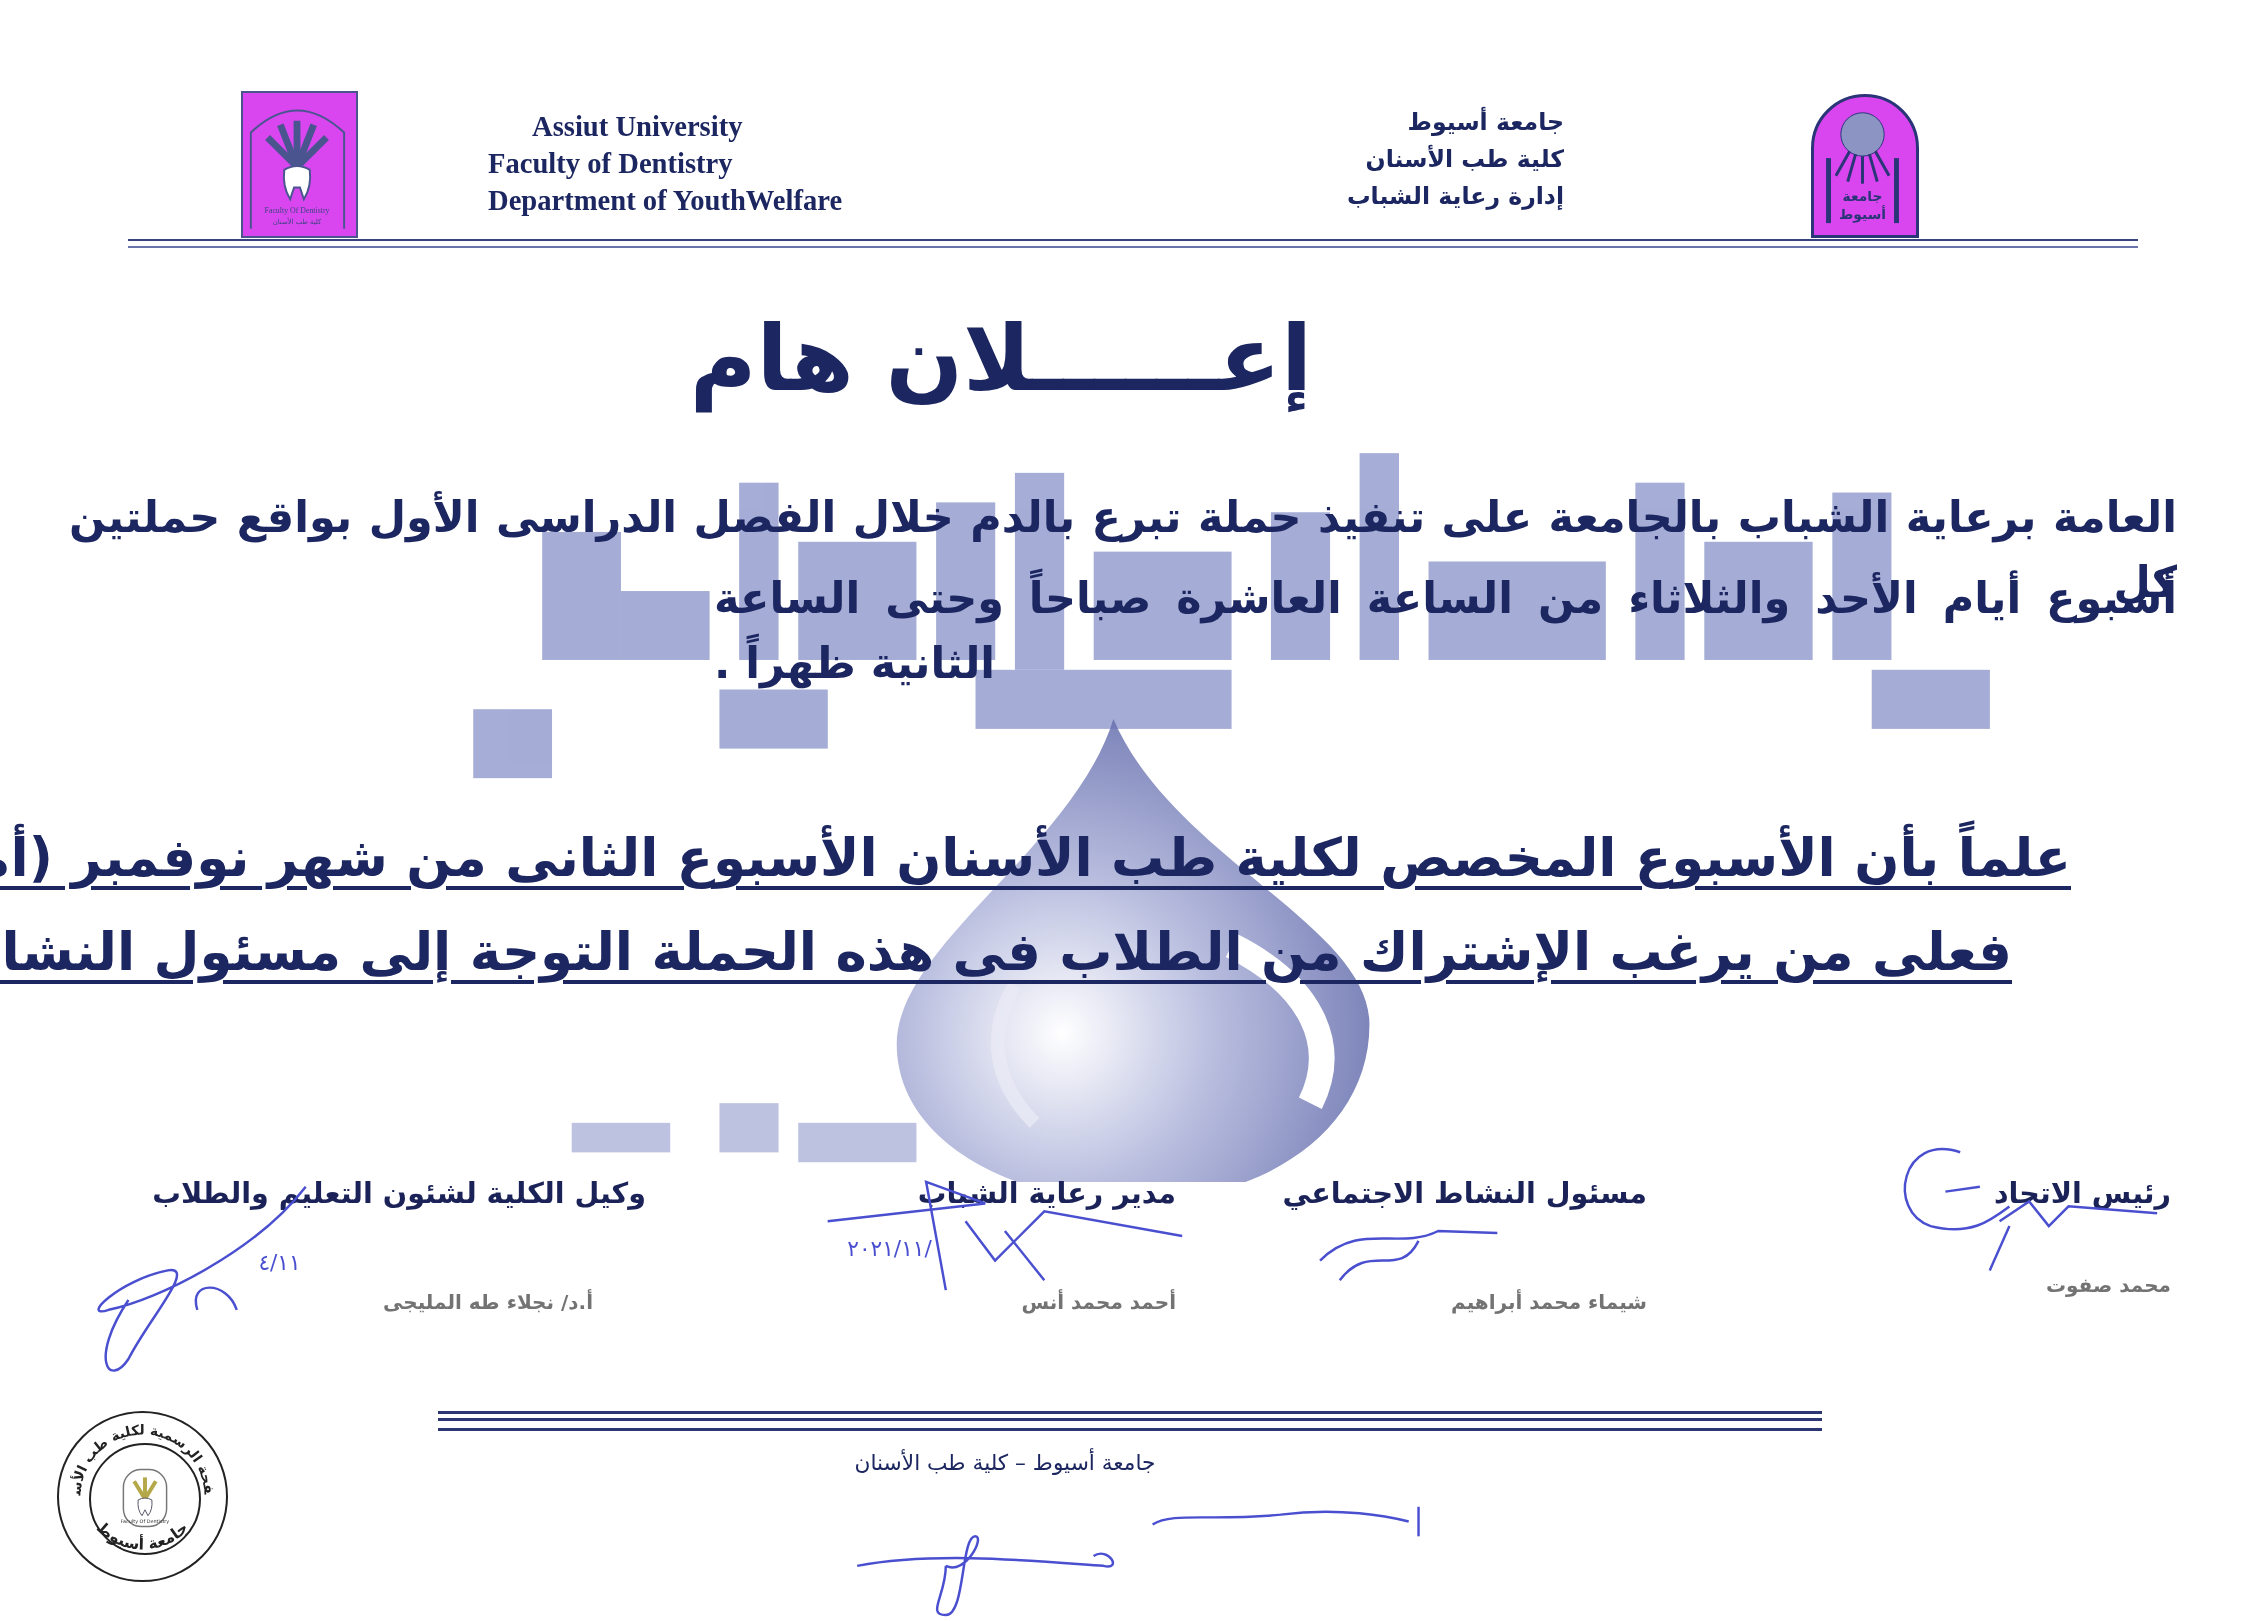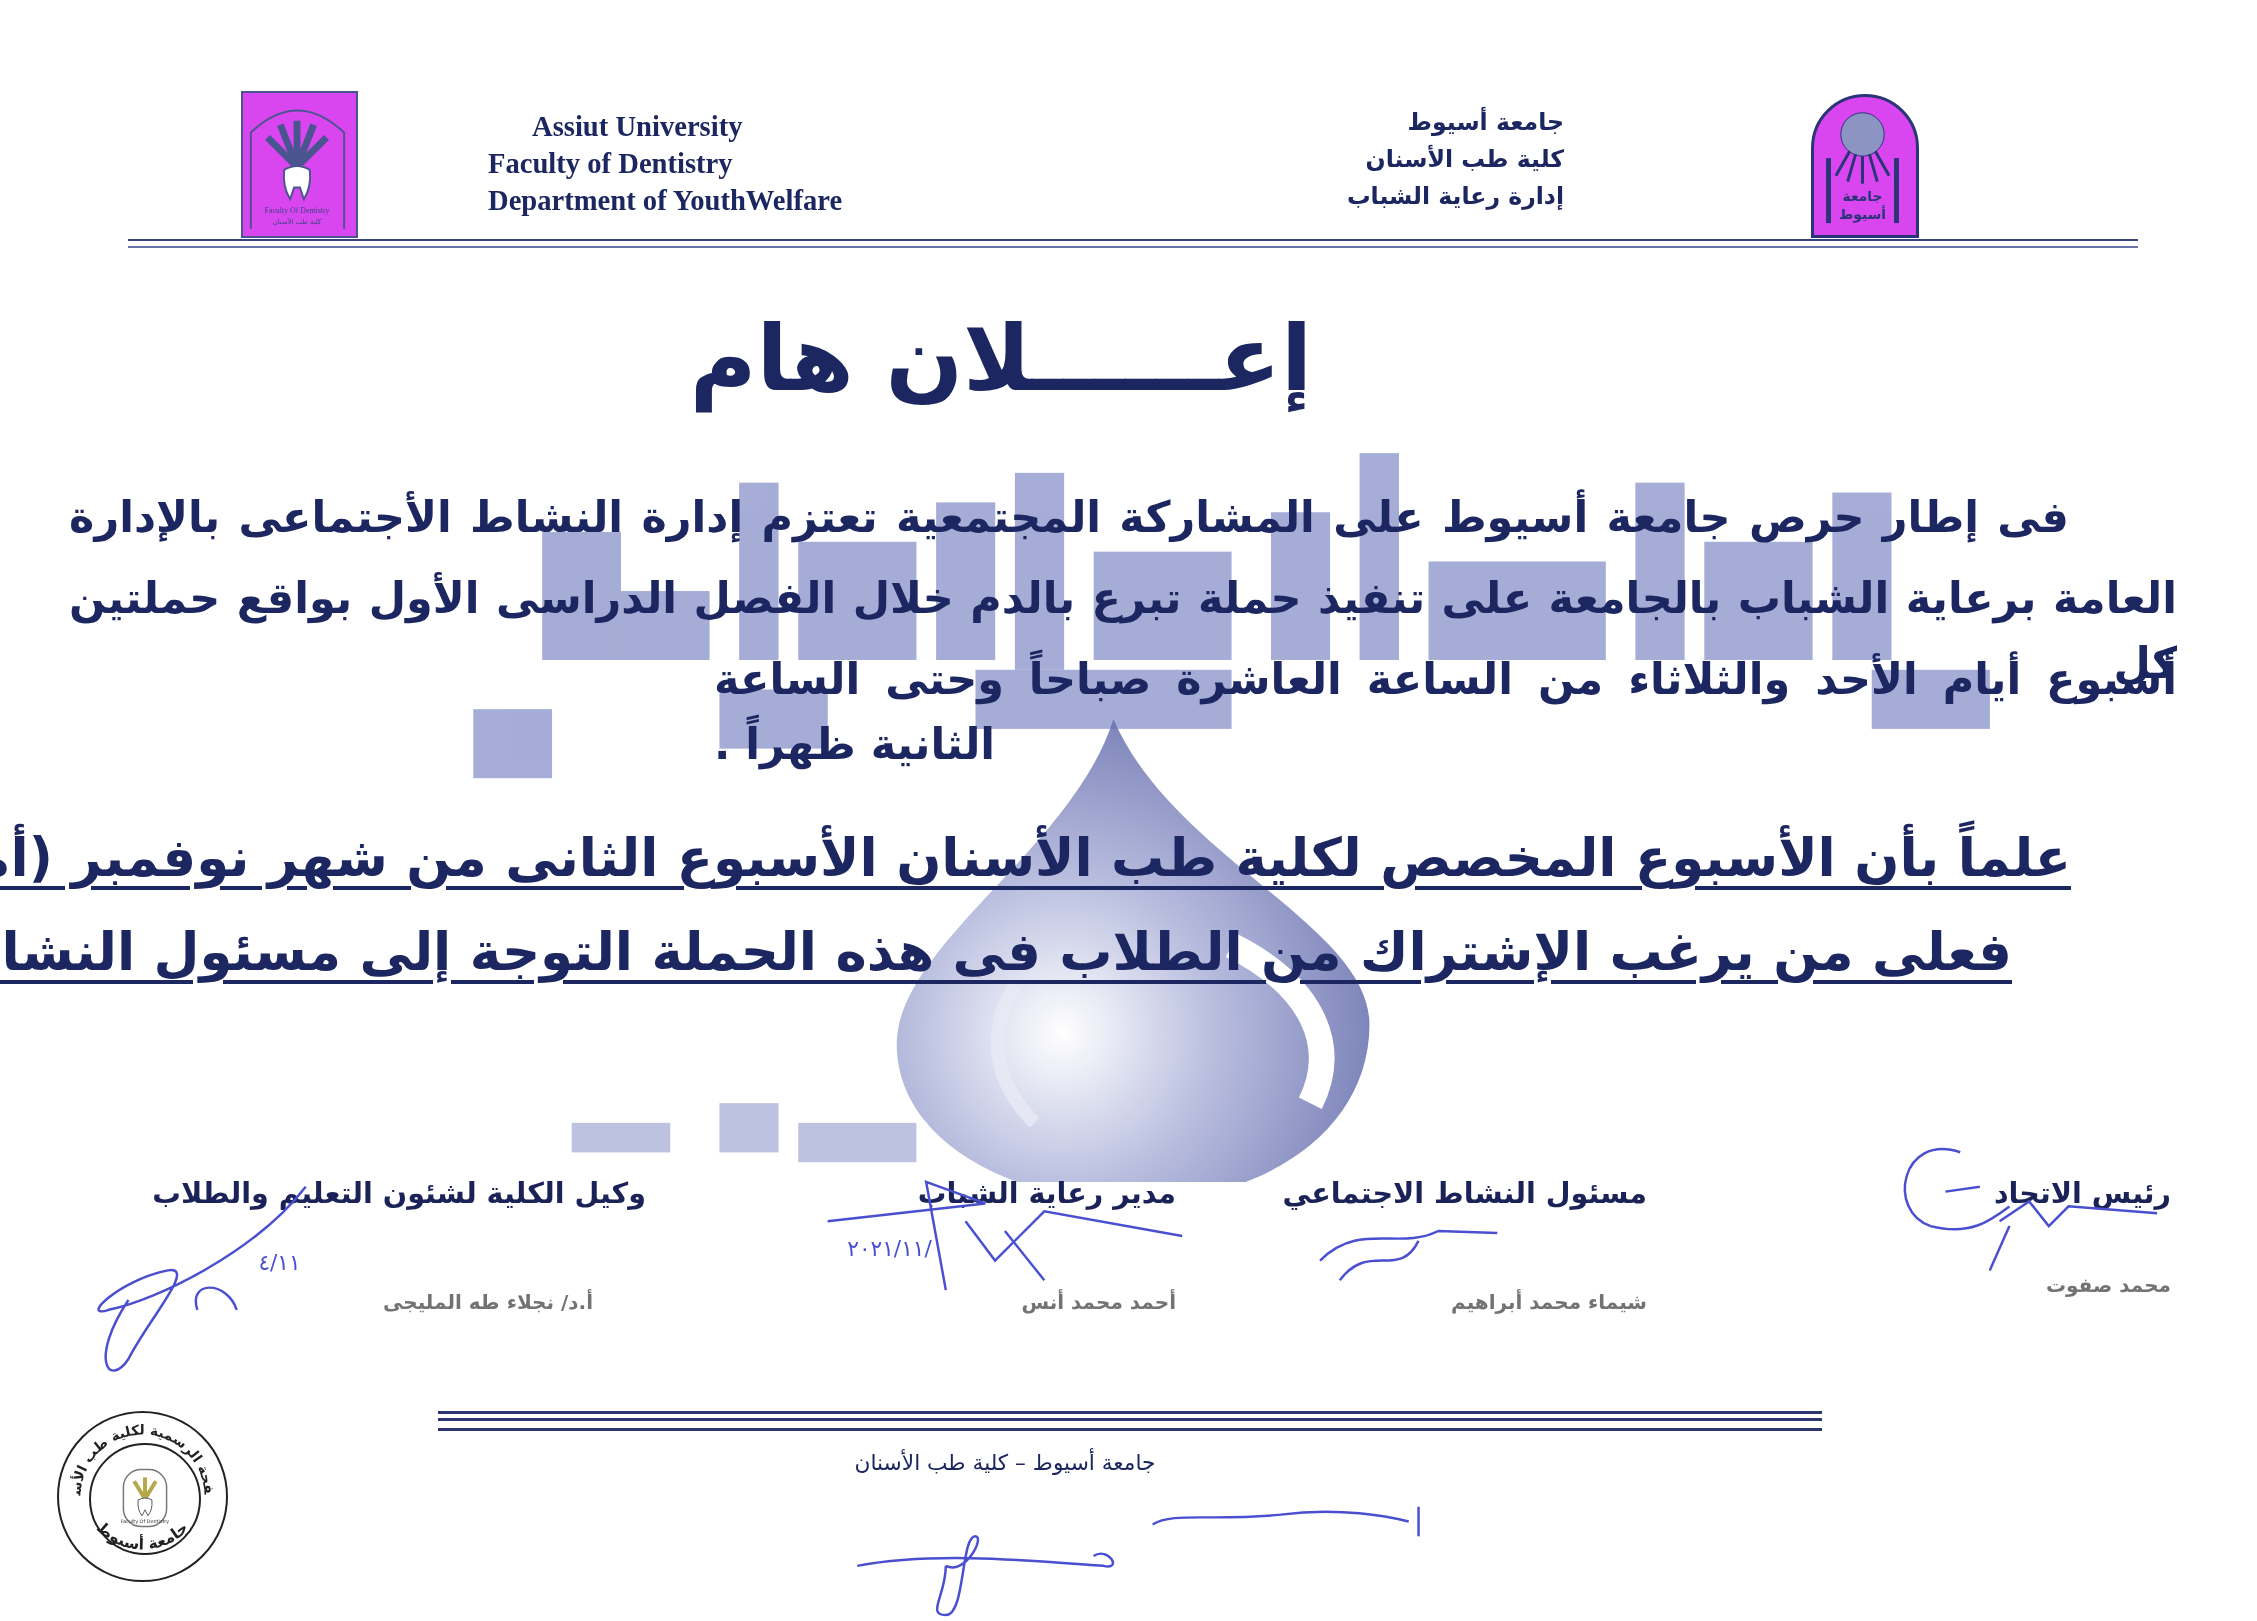--- a/index.html
+++ b/index.html
@@ -153,21 +153,20 @@
   </svg>
 </div>
 
 <div class="abs hdr-line"></div>
 
 <div class="abs title ar">
   <span>إعــــــلان هام</span>
 </div>
 
 <div class="abs para p1 ar">
-  <div class="l first">فى إطار حرص جامعة أسيوط على المشاركة المجتمعية تعتزم إدارة النشاط الأجتماعى بالإدارة</div>
   <div class="l">العامة برعاية الشباب بالجامعة على تنفيذ حملة تبرع بالدم خلال الفصل الدراسى الأول بواقع حملتين كل</div>
   <div class="l last">أسبوع أيام الأحد والثلاثاء من الساعة العاشرة صباحاً وحتى الساعة الثانية ظهراً .</div>
 </div>
 
 <div class="abs u-line u1 ar">علماً بأن الأسبوع المخصص لكلية طب الأسنان الأسبوع الثانى من شهر نوفمبر (أمام كلية الهندسة)</div>
 <div class="abs u-line u2 ar">فعلى من يرغب الإشتراك من الطلاب فى هذه الحملة التوجة إلى مسئول النشاط لتسجيل أسمة</div>
 
 <div class="abs sig-label ar" style="right:87px; top:1160px;">رئيس الاتحاد</div>
 <div class="abs sig-name ar" style="right:87px; top:1273px;">محمد صفوت</div>
 

